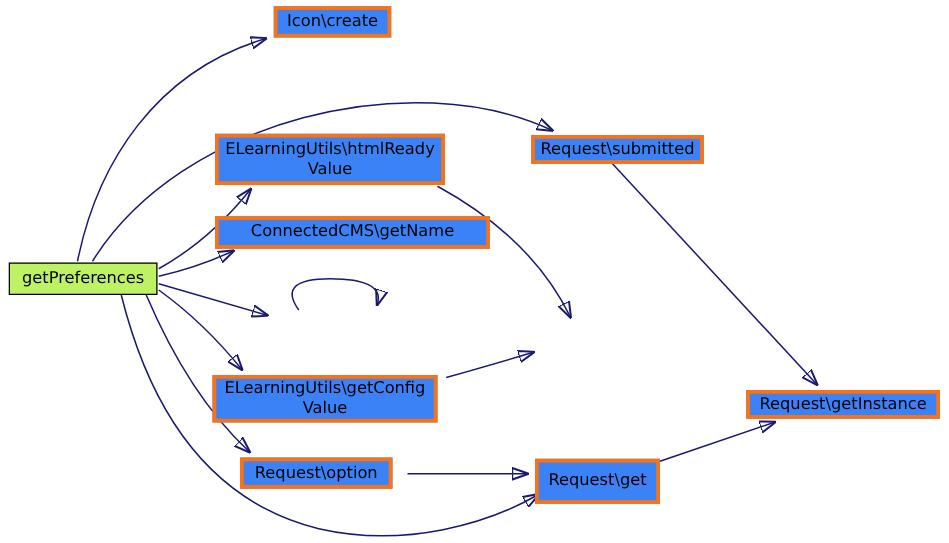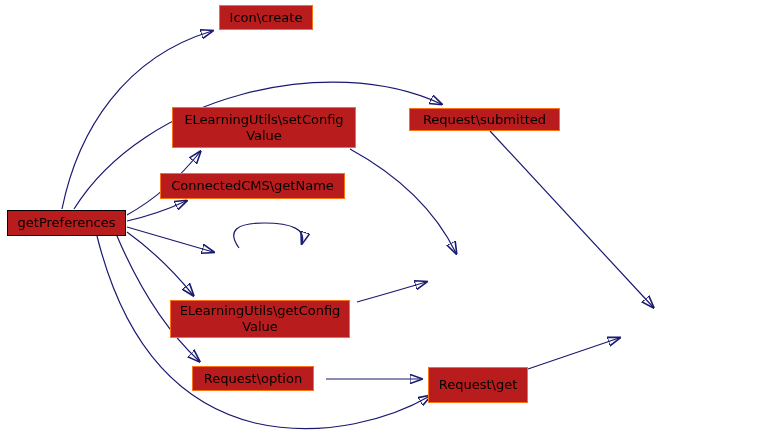--- a/index.html
+++ b/index.html
@@ -9,35 +9,35 @@
     background:#ffffff;
     font-family:"DejaVu Sans","Liberation Sans",sans-serif;
     overflow:hidden;
   }
   #edges{position:absolute;left:0;top:0;width:759px;height:434px;}
   #edges path{fill:none;stroke:#191970;stroke-width:1.2px;}
   #edges path.arrow-end{marker-end:url(#arrowhead);}
   .node{
     position:absolute;
     box-sizing:border-box;
-    border:1px solid #f97316;
-    background:#b91c1c;
+    border:3px solid #f97316;
+    background:#3b82f6;
     color:#000000;
     display:flex;
     flex-direction:column;
     align-items:center;
     justify-content:center;
     font-size:13px;
     line-height:16px;
     white-space:nowrap;
     cursor:pointer;
     z-index:2;
   }
   .node.highlight{
-    background:#b91c1c;
+    background:#bef264;
     border:1.5px solid #000000;
   }
 </style>
 </head>
 <body>
 
 <div id="canvas">
 
   <svg id="edges" width="759" height="434" viewBox="0 0 759 434">
     <defs>
@@ -62,42 +62,45 @@
   </svg>
 
   <div class="node highlight" style="left:7px;top:210px;width:119px;height:26px">
     <span>getPreferences</span>
   </div>
 
   <div class="node" style="left:219px;top:5px;width:94px;height:25px">
     <span>Icon\create</span>
   </div>
 
-  <div class="node" style="left:409px;top:108px;width:151px;height:23px">
+  <div class="node" style="left:425px;top:108px;width:138px;height:23px">
     <span>Request\submitted</span>
   </div>
 
   <div class="node" style="left:172px;top:107px;width:184px;height:41px">
-    <span>ELearningUtils\setConfig</span>
+    <span>ELearningUtils\htmlReady</span>
     <span>Value</span>
   </div>
 
-  <div class="node" style="left:160px;top:173px;width:185px;height:26px">
+  <div class="node" style="left:172px;top:173px;width:220px;height:26px">
     <span>ConnectedCMS\getName</span>
   </div>
 
 
 
   <div class="node" style="left:170px;top:300px;width:180px;height:38px">
     <span>ELearningUtils\getConfig</span>
     <span>Value</span>
   </div>
 
   <div class="node" style="left:192px;top:366px;width:122px;height:25px">
     <span>Request\option</span>
   </div>
 
   <div class="node" style="left:428px;top:367px;width:100px;height:36px">
     <span>Request\get</span>
   </div>
 
+  <div class="node" style="left:597px;top:312px;width:155px;height:23px">
+    <span>Request\getInstance</span>
+  </div>
 
 </div>
 
 </body></html>

